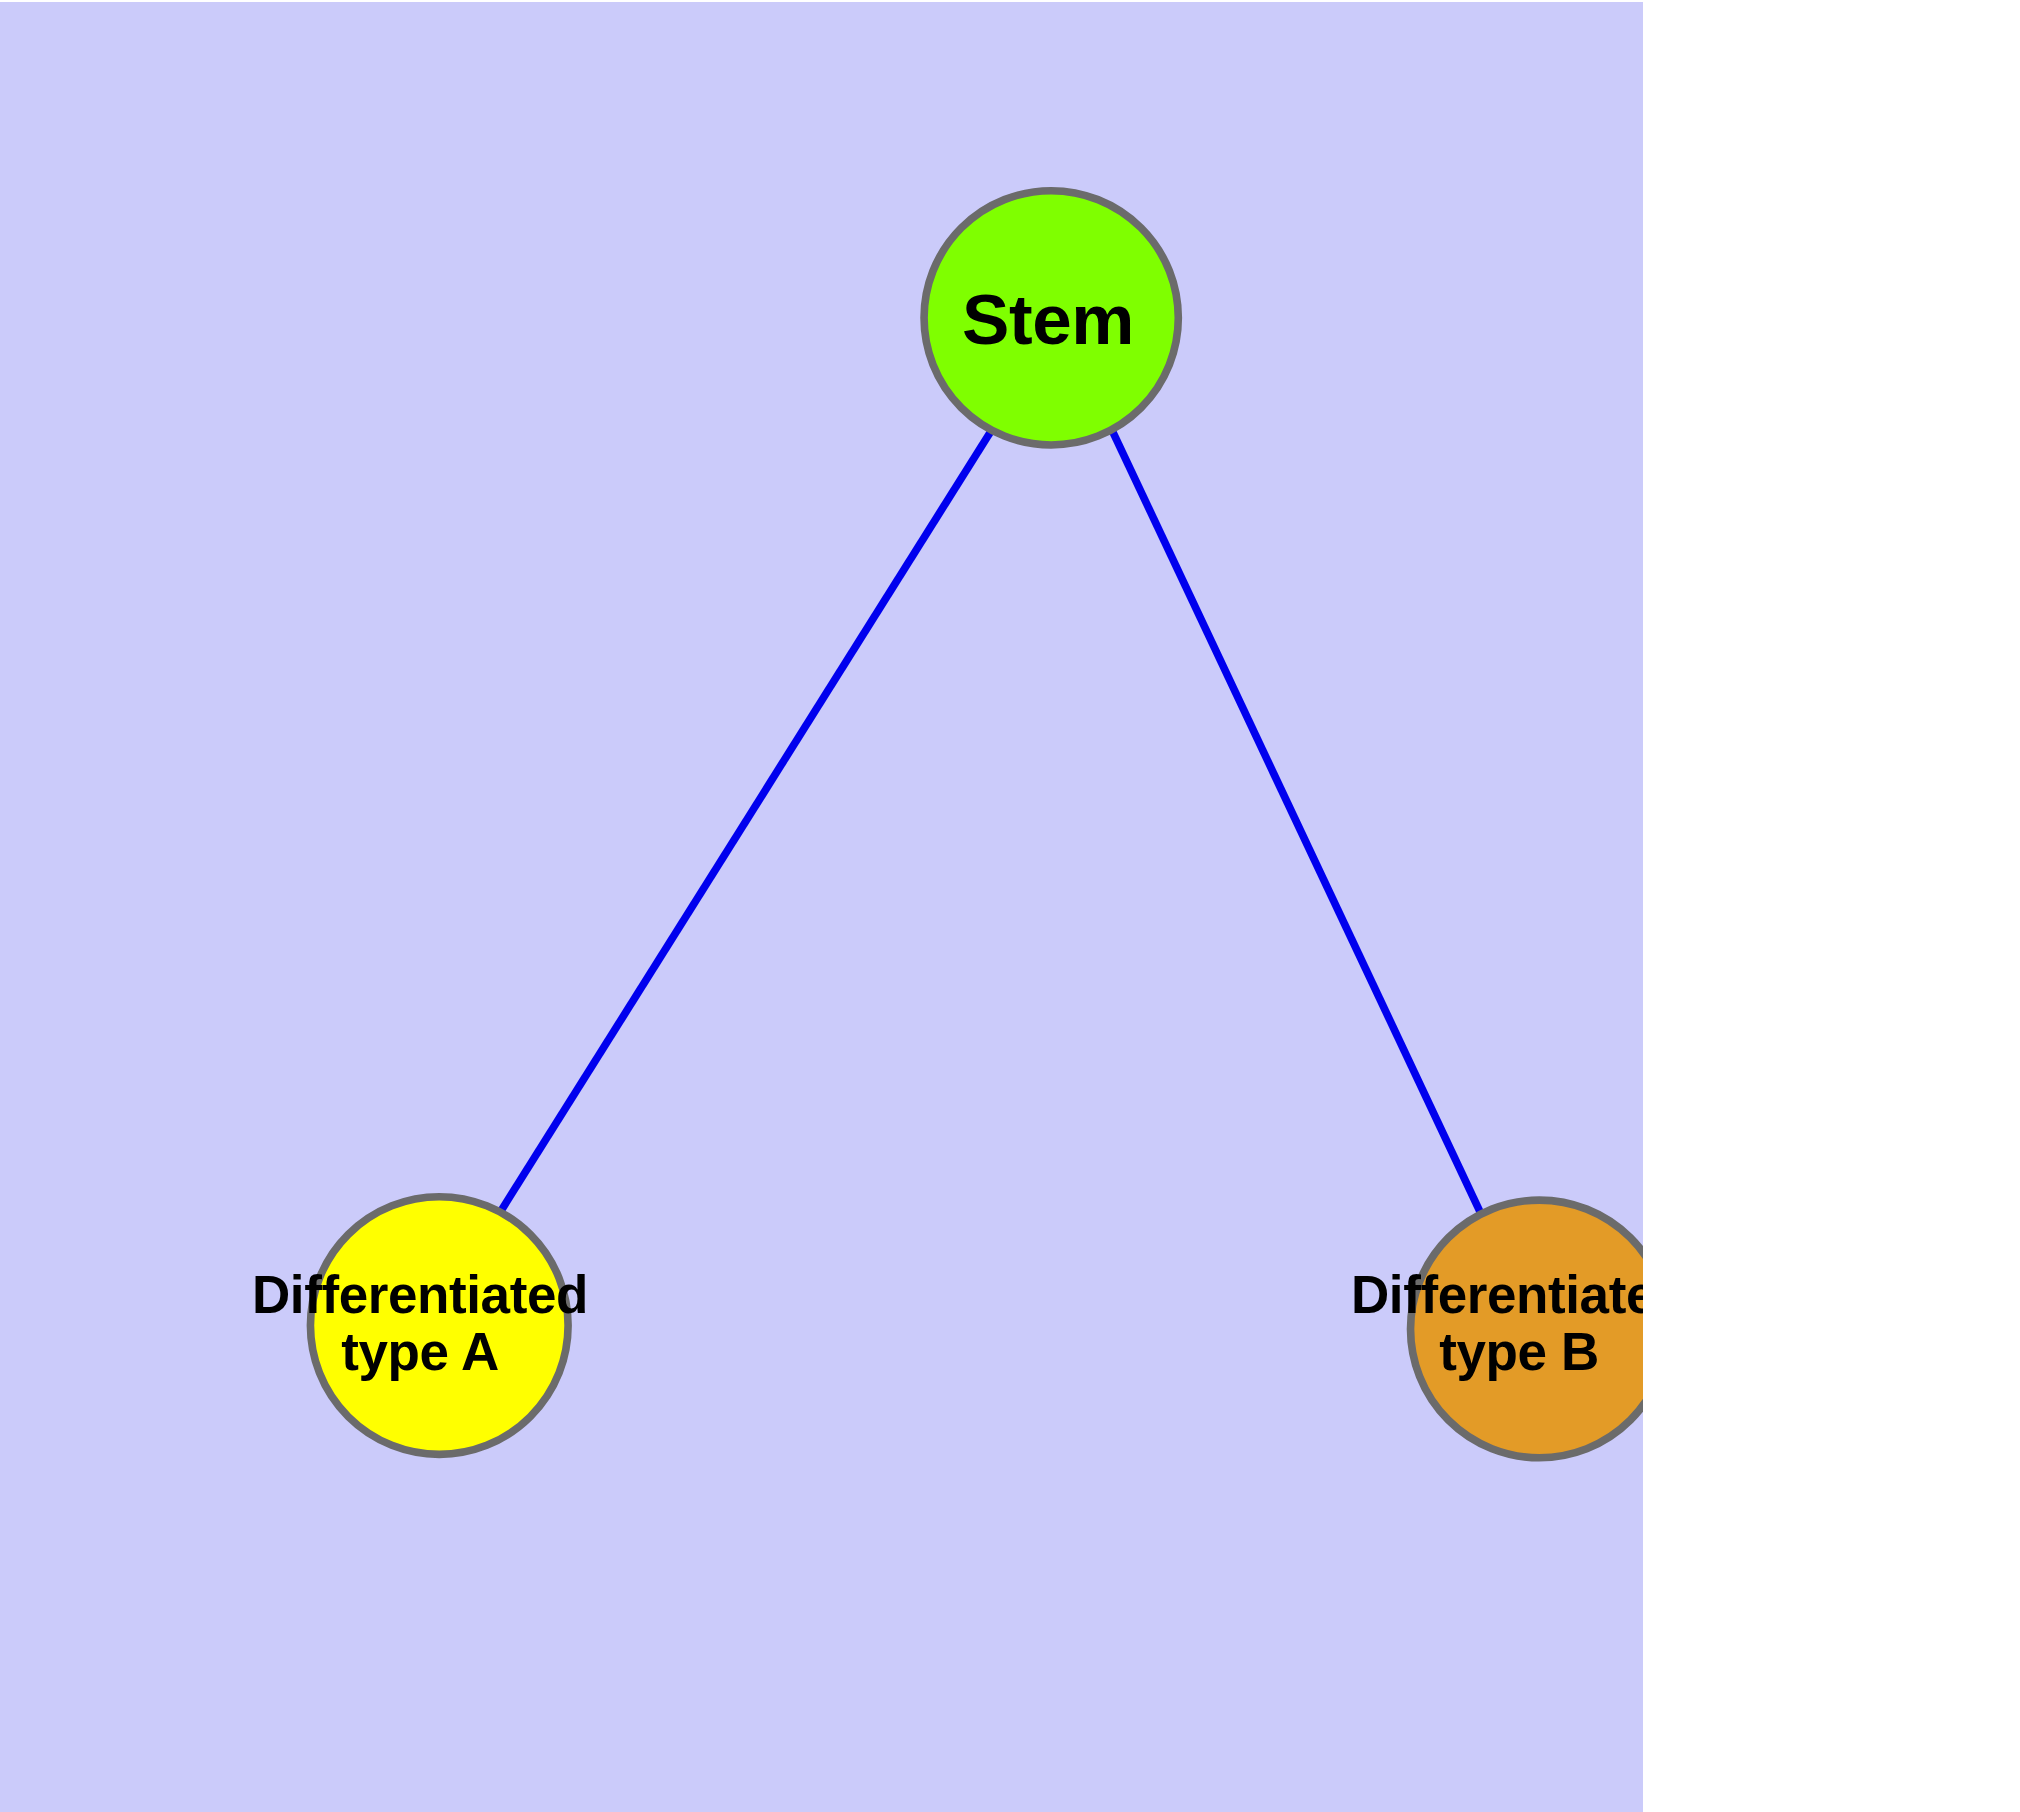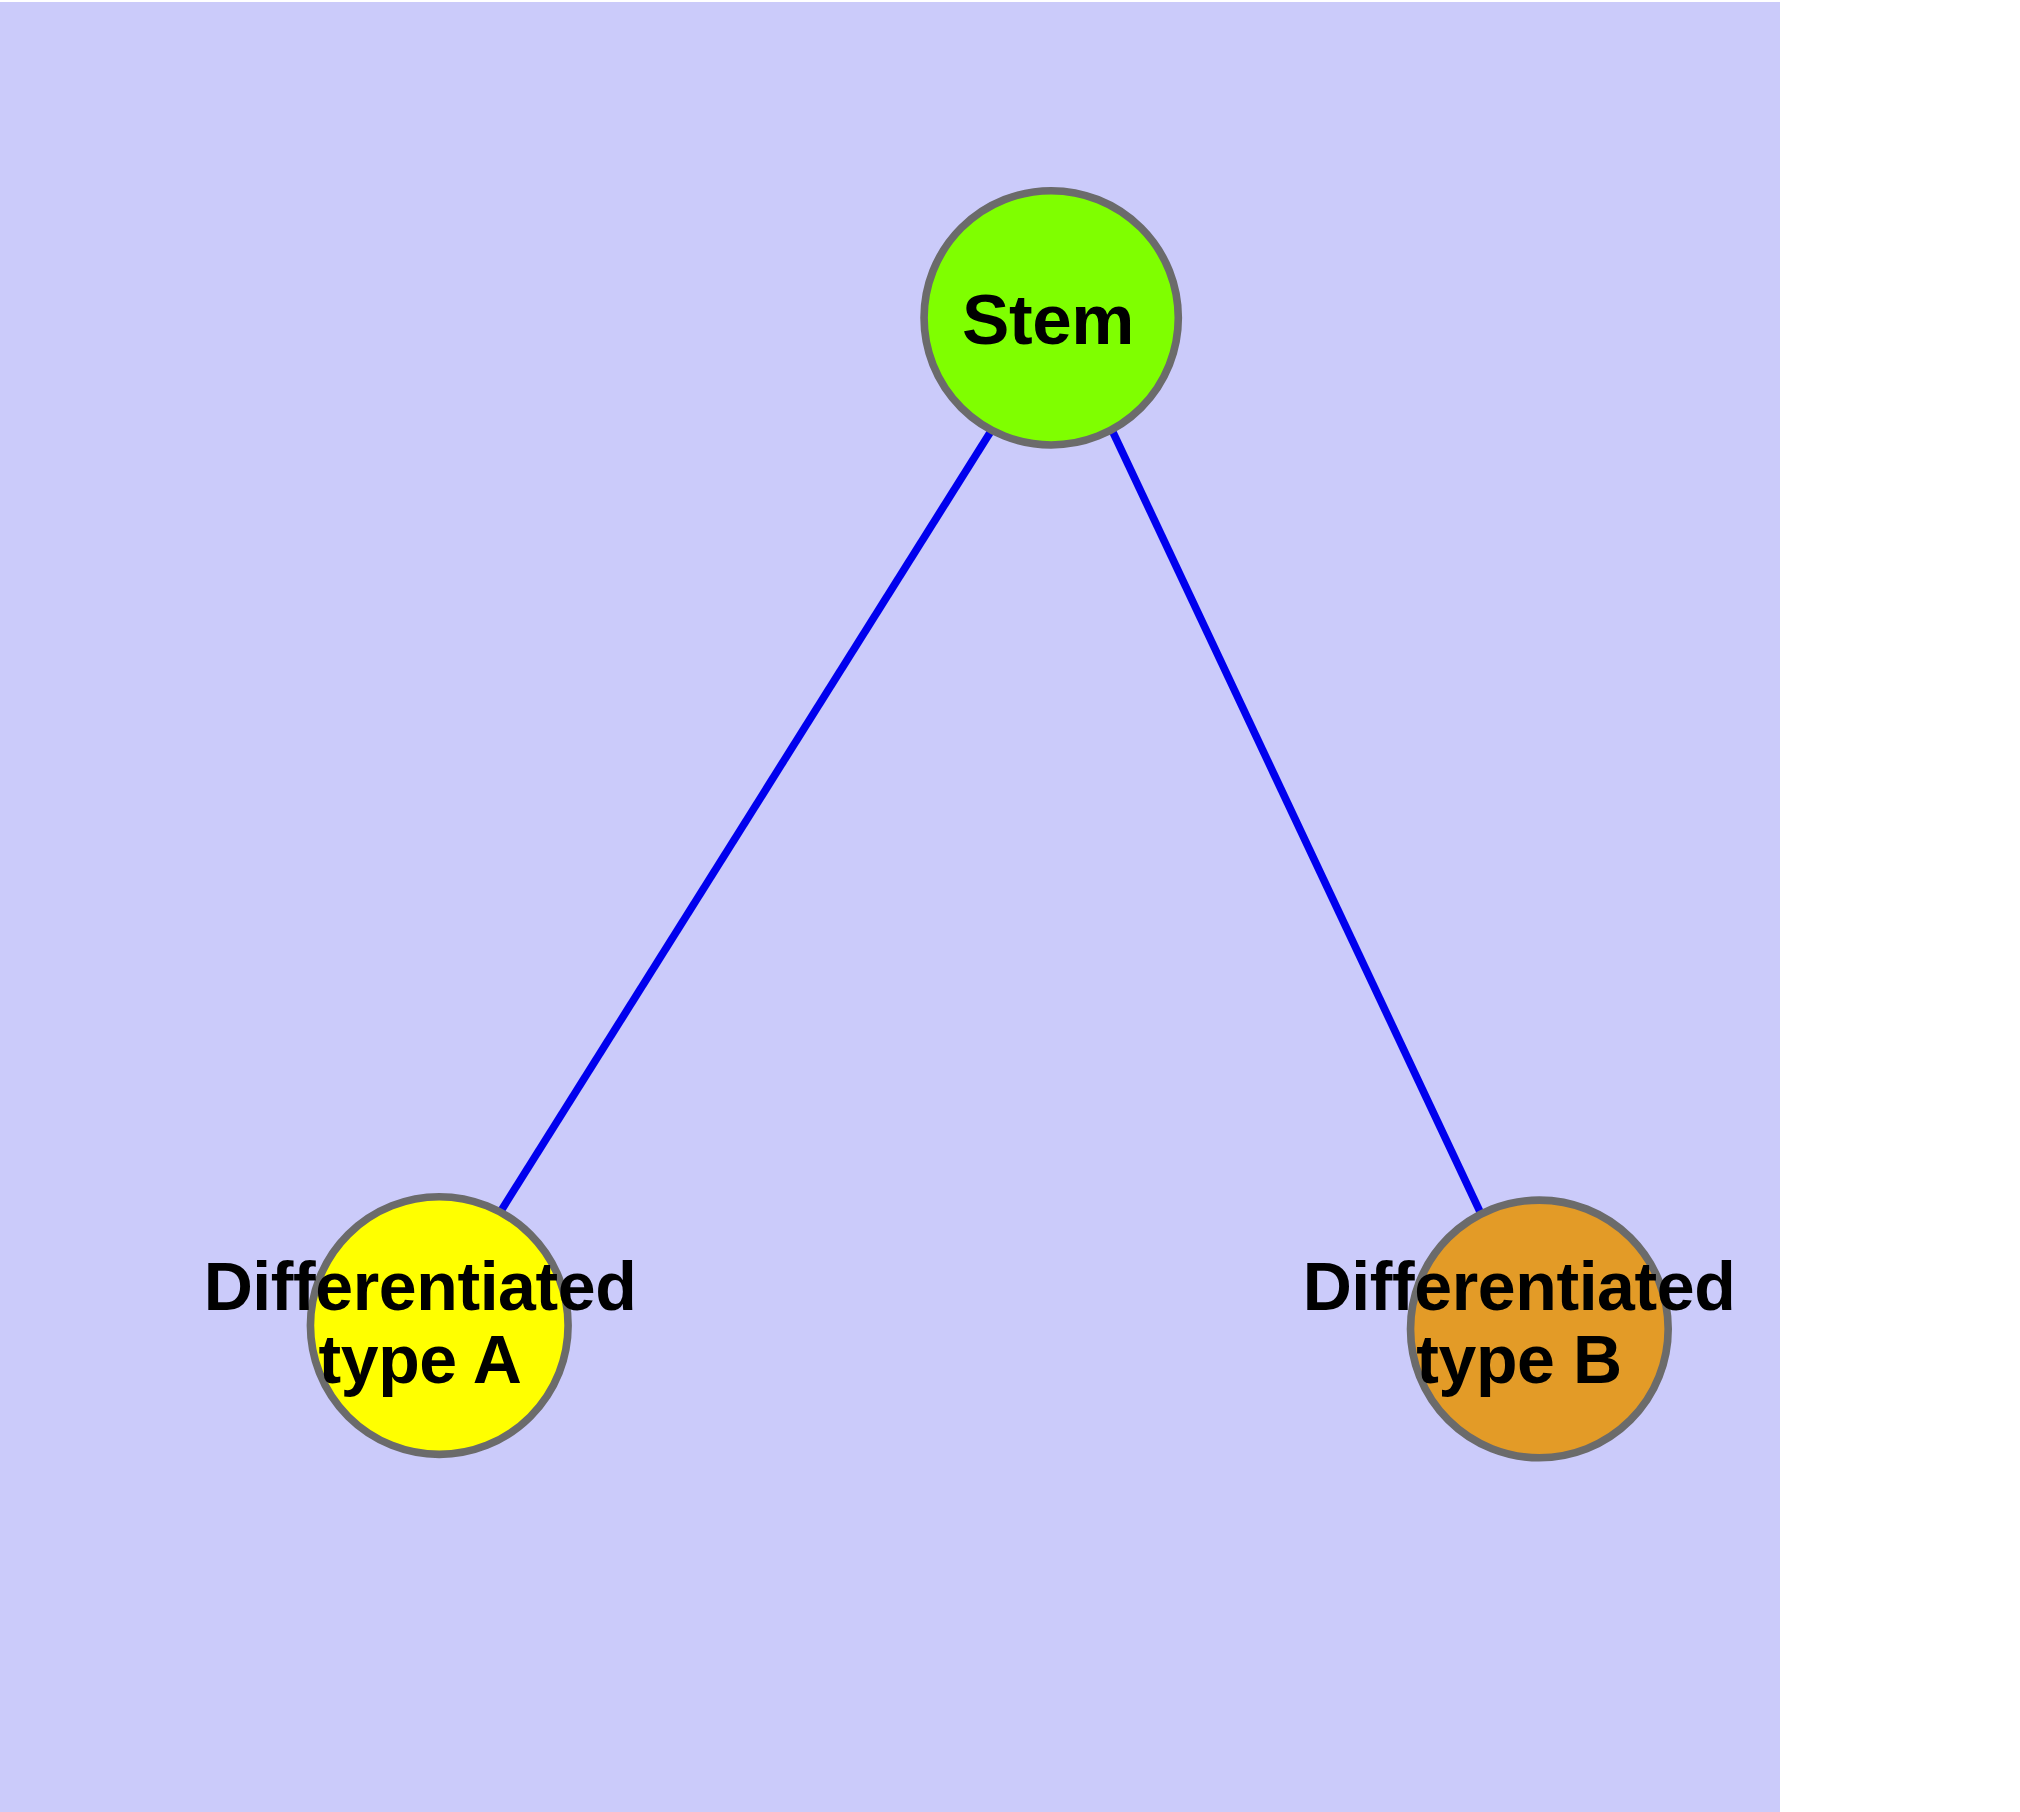--- a/index.html
+++ b/index.html
@@ -2,21 +2,21 @@
 <html style="font-size:13.6px"><head>
 <meta charset="utf-8">
 <style>
   html, body {
     margin: 0;
     padding: 0;
     background: #ffffff;
   }
   #canvas {
     position: relative;
-    width: 1780px;
+    width: 1643px;
     height: 1812px;
     overflow: hidden;
     font-family: "Liberation Sans", sans-serif;
   }
   #board {
     position: absolute;
     left: 0;
     top: 1.7px;
     width: 2021px;
     height: 1810px;
@@ -46,21 +46,21 @@
     line-height: 1.08;
     white-space: pre-line;
     transform: translate(-50%, -50%);
     pointer-events: none;
     letter-spacing: -0.4px;
   }
   .label-stem {
     font-size: 71px;
   }
   .label-leaf {
-    font-size: 68px;
+    font-size: 53px;
   }
 </style>
 </head>
 <body>
 
 <div id="canvas">
 
   <div id="board"></div>
 
   <svg id="graph-svg" viewBox="0 0 2384 2138">

